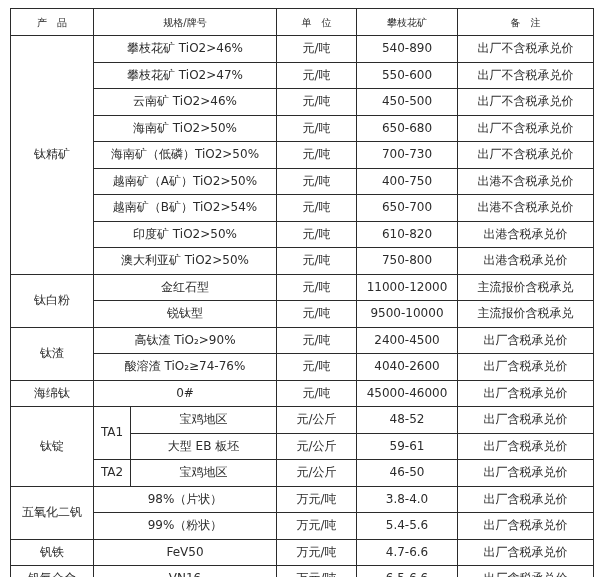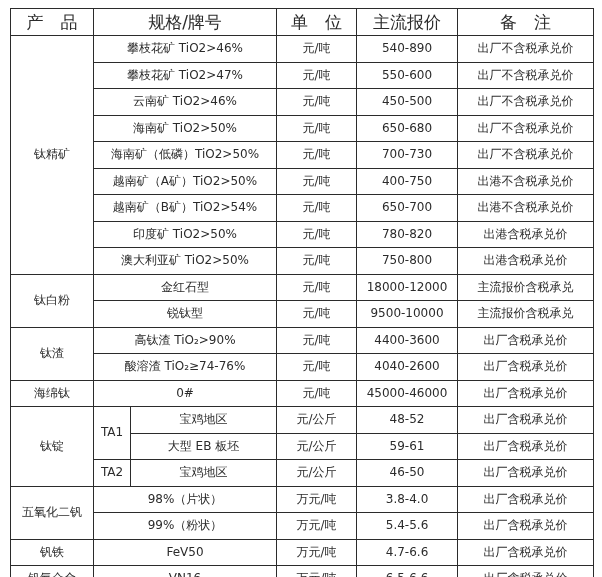--- a/index.html
+++ b/index.html
@@ -25,21 +25,21 @@
     font-weight:normal;
     color:#2b2b2b;
     padding:0 1px;
     white-space:nowrap;
     overflow:hidden;
     height:25.5px;
     line-height:1.1;
   }
   .price-table thead th{
     height:26px;
-    font-size:17px;
+    font-size:10px;
   }
   col.c-product{width:83px;}
   col.c-grade{width:37px;}
   col.c-spec{width:146px;}
   col.c-unit{width:80px;}
   col.c-price{width:101px;}
   col.c-note{width:136px;}
 </style>
 </head>
 <body>
@@ -51,21 +51,21 @@
       <col class="c-spec">
     <col class="c-unit">
       <col class="c-price">
       <col class="c-note">
   </colgroup>
   <thead>
     <tr>
       <th>产　品</th>
       <th colspan="2">规格/牌号</th>
       <th>单　位</th>
-      <th>主流报价</th>
+      <th>攀枝花矿</th>
       <th>备　注</th>
     </tr>
   </thead>
   <tbody>
     <tr>
       <td rowspan="9">钛精矿</td>
       <td colspan="2">攀枝花矿 TiO2&gt;46%</td>
       <td>元/吨</td>
       <td>540-890</td>
       <td>出厂不含税承兑价</td>
@@ -102,47 +102,47 @@
     </tr>
     <tr>
       <td colspan="2">越南矿（B矿）TiO2&gt;54%</td>
       <td>元/吨</td>
       <td>650-700</td>
       <td>出港不含税承兑价</td>
     </tr>
     <tr>
       <td colspan="2">印度矿 TiO2&gt;50%</td>
       <td>元/吨</td>
-      <td>780-820</td>
+      <td>610-820</td>
       <td>出港含税承兑价</td>
     </tr>
     <tr>
       <td colspan="2">澳大利亚矿 TiO2&gt;50%</td>
       <td>元/吨</td>
       <td>750-800</td>
       <td>出港含税承兑价</td>
     </tr>
     <tr>
       <td rowspan="2">钛白粉</td>
       <td colspan="2">金红石型</td>
       <td>元/吨</td>
-      <td>18000-12000</td>
+      <td>11000-12000</td>
       <td>主流报价含税承兑</td>
     </tr>
     <tr>
       <td colspan="2">锐钛型</td>
       <td>元/吨</td>
       <td>9500-10000</td>
       <td>主流报价含税承兑</td>
     </tr>
     <tr>
       <td rowspan="2">钛渣</td>
       <td colspan="2">高钛渣 TiO₂&gt;90%</td>
       <td>元/吨</td>
-      <td>4400-3600</td>
+      <td>2400-4500</td>
       <td>出厂含税承兑价</td>
     </tr>
     <tr>
       <td colspan="2">酸溶渣 TiO₂≥74-76%</td>
       <td>元/吨</td>
       <td>4040-2600</td>
       <td>出厂含税承兑价</td>
     </tr>
     <tr>
       <td>海绵钛</td>

